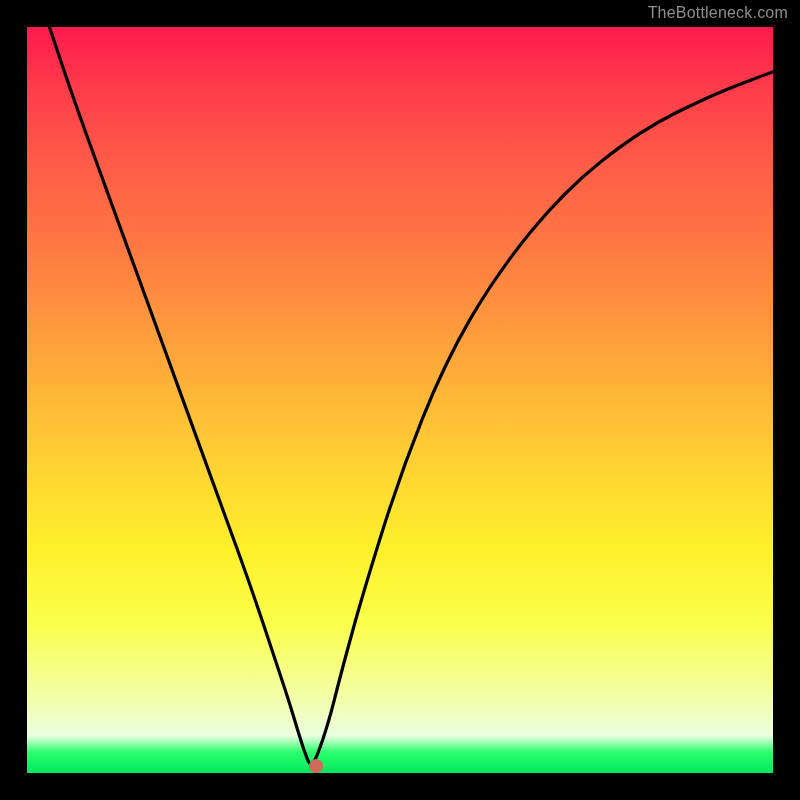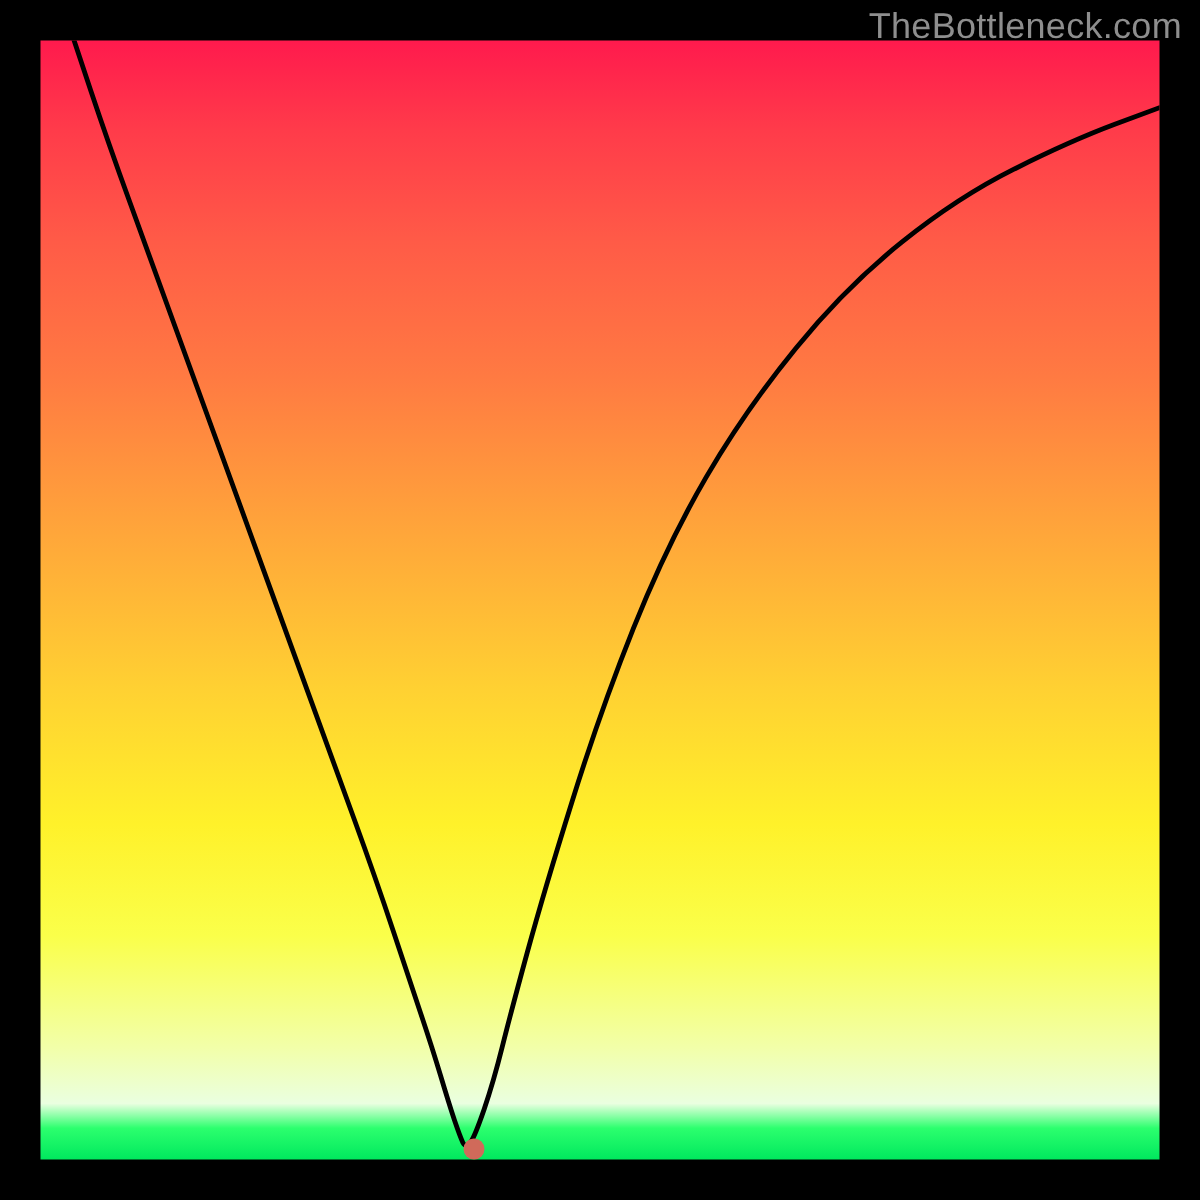--- a/index.html
+++ b/index.html
@@ -38,21 +38,21 @@
       #eaffe0 95%,
       #2cff6e 97.2%,
       #00e85e 100%
     );
   }
   .watermark {
     position: absolute;
     top: 4px;
     right: 12px;
     color: #8e8e8e;
-    font-size: 24px;
+    font-size: 16px;
     letter-spacing: 0.2px;
     font-weight: 400;
     user-select: none;
   }
   svg.curve {
     position: absolute;
     left: 0;
     top: 0;
     width: 746px;
     height: 746px;

